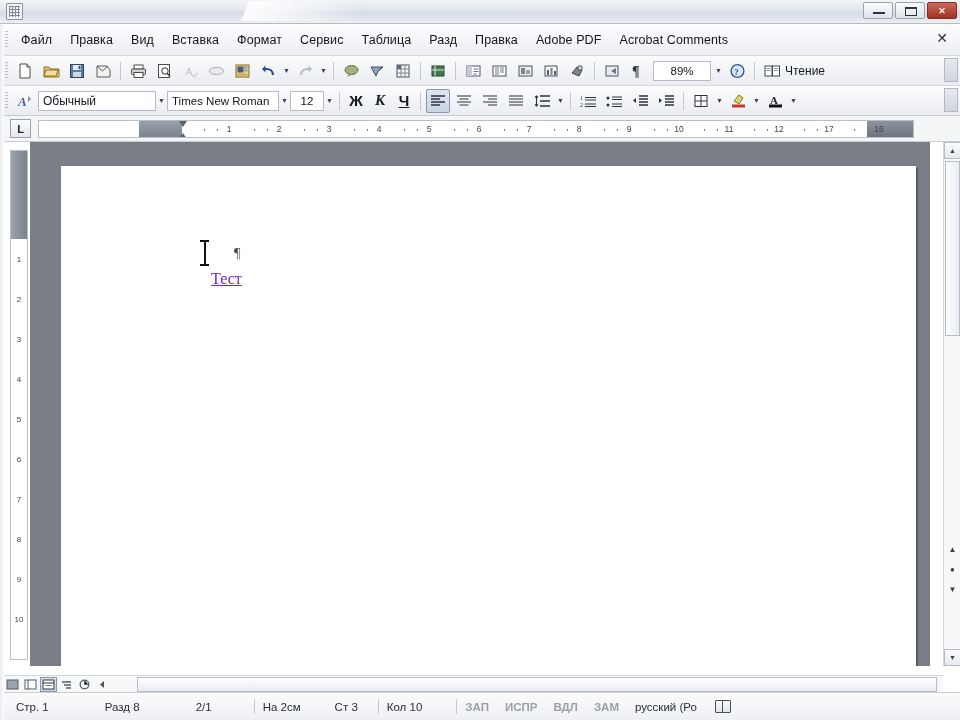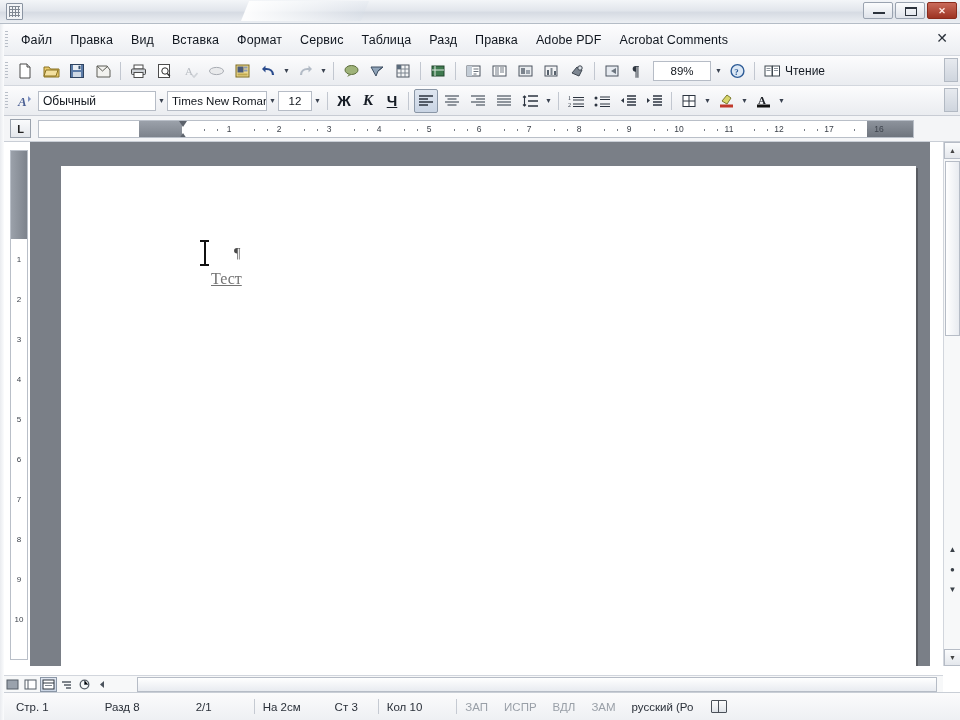--- a/index.html
+++ b/index.html
@@ -118,21 +118,21 @@
   .read-btn{
     height:22px; display:flex; align-items:center; gap:4px; padding:0 5px;
     font-size:12px; color:#151b24; white-space:nowrap; flex:none;
   }
   .style-combo{
     width:118px; height:20px; background:#fff; border:1px solid #b6bcc6;
     display:flex; align-items:center; padding-left:4px; font-size:12px;
     color:#11161d; flex:none; overflow:hidden; white-space:nowrap;
   }
   .font-combo{
-    width:100px; height:20px; background:#fff; border:1px solid #b6bcc6;
+    width:112px; height:20px; background:#fff; border:1px solid #b6bcc6;
     display:flex; align-items:center; padding-left:4px; font-size:11.5px;
     color:#11161d; flex:none; overflow:hidden; white-space:nowrap;
   }
   .size-combo{
     width:34px; height:20px; background:#fff; border:1px solid #b6bcc6;
     display:flex; align-items:center; justify-content:center; font-size:11.5px;
     color:#11161d; flex:none;
   }
   .bicu{
     width:24px; height:22px; flex:none; display:flex; align-items:center;
@@ -214,21 +214,21 @@
     overflow:hidden;
   }
   .page{
     position:absolute; left:31px; top:24px; width:855px; height:520px;
     background:#ffffff;
     box-shadow: 2px 2px 0 rgba(0,0,0,.28);
   }
   .doc-text{
     position:absolute; left:150px; top:104px;
     font-family:"Liberation Serif", serif;
-    font-size:16px; color:#737373;
+    font-size:16px; color:#6d28d9;
     text-decoration:underline;
     white-space:nowrap;
   }
   .ibeam{
     position:absolute; left:200px; top:240px; width:9px; height:26px;
   }
   .ibeam::before,.ibeam::after{
     content:""; position:absolute; left:0; width:9px; height:1.6px; background:#111;
   }
   .ibeam::before{ top:0; }
@@ -282,21 +282,21 @@
 
   
   .statusbar{
     position:absolute; left:0; bottom:0; width:960px; height:28px;
     background:linear-gradient(to bottom,#fbfbfc,#eef0f3);
     border-top:1px solid #c9ced6;
     display:flex; align-items:center;
     font-size:11.5px; color:#2a3039;
   }
   .sb-cell{ padding:0 8px; white-space:nowrap; }
-  .sb-cell.dim{ color:#9aa0a8; }
+  .sb-cell.dim{ color:#9aa0a8;font-weight:bold; }
   .sb-div{ width:1px; height:15px; background:#c5cad2; }
   .sb-book{
     width:16px; height:13px; position:relative; margin-left:10px;
   }
   .sb-book::before{
     content:""; position:absolute; inset:0;
     border:1px solid #4a5058; border-radius:1px;
     background:linear-gradient(to bottom,#fdfdfd,#dfe3e8);
   }
   .sb-book::after{

